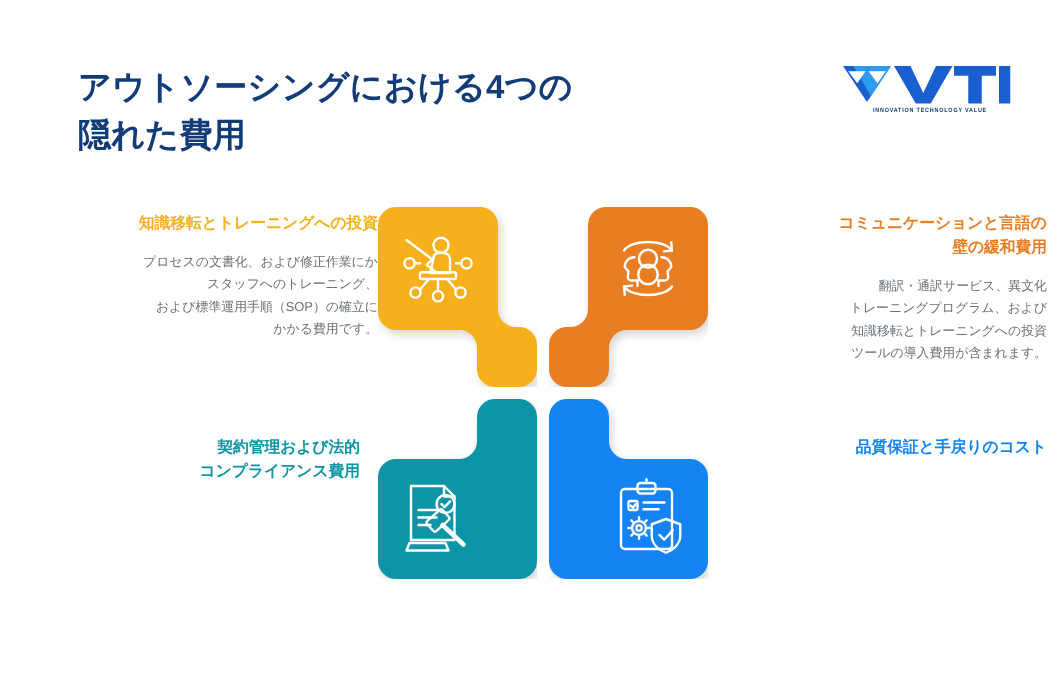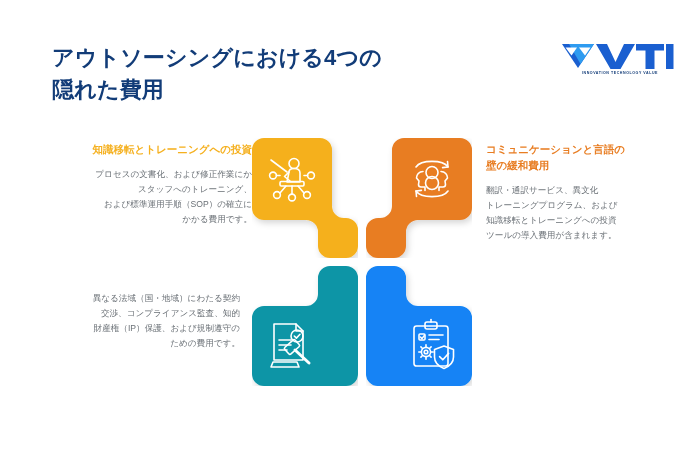--- a/index.html
+++ b/index.html
@@ -107,21 +107,21 @@
     margin-bottom: 9px;
     white-space: pre-line;
   }
   .block-body {
     font-size: 8.6px;
     line-height: 1.75;
     color: #6A7076;
     white-space: pre-line;
   }
   .align-right { text-align: right; }
-  .align-left  { text-align: left;  }
+  .align-left  { text-align: right;  }
 
   #block-tl { left: 40px;  top: 142px; }
   #block-tr { left: 486px; top: 142px; }
   #block-bl { left: 28px;  top: 291px; }
   #block-br { left: 486px; top: 291px; }
 </style>
 </head>
 <body>
 
 <div id="header">
@@ -304,20 +304,19 @@
 <div class="block align-left" id="block-tr">
   <div class="block-heading" style="color:#E87D22">コミュニケーションと言語の
 壁の緩和費用</div>
   <div class="block-body">翻訳・通訳サービス、異文化
 トレーニングプログラム、および
 知識移転とトレーニングへの投資
 ツールの導入費用が含まれます。</div>
 </div>
 
 <div class="block align-right" id="block-bl">
-  <div class="block-body">異なる法域（国・地域）にわたる契約
-交渉、コンプライアンス監査、知的
-財産権（IP）保護、および規制遵守の
-ための費用です。</div>
+  <div class="block-heading" style="color:#0C95A6">契約管理および法的
+コンプライアンス費用</div>
 </div>
 
 <div class="block align-left" id="block-br">
+  <div class="block-heading" style="color:#1283F5">品質保証と手戻りのコスト</div>
 </div>
 
 </body></html>

